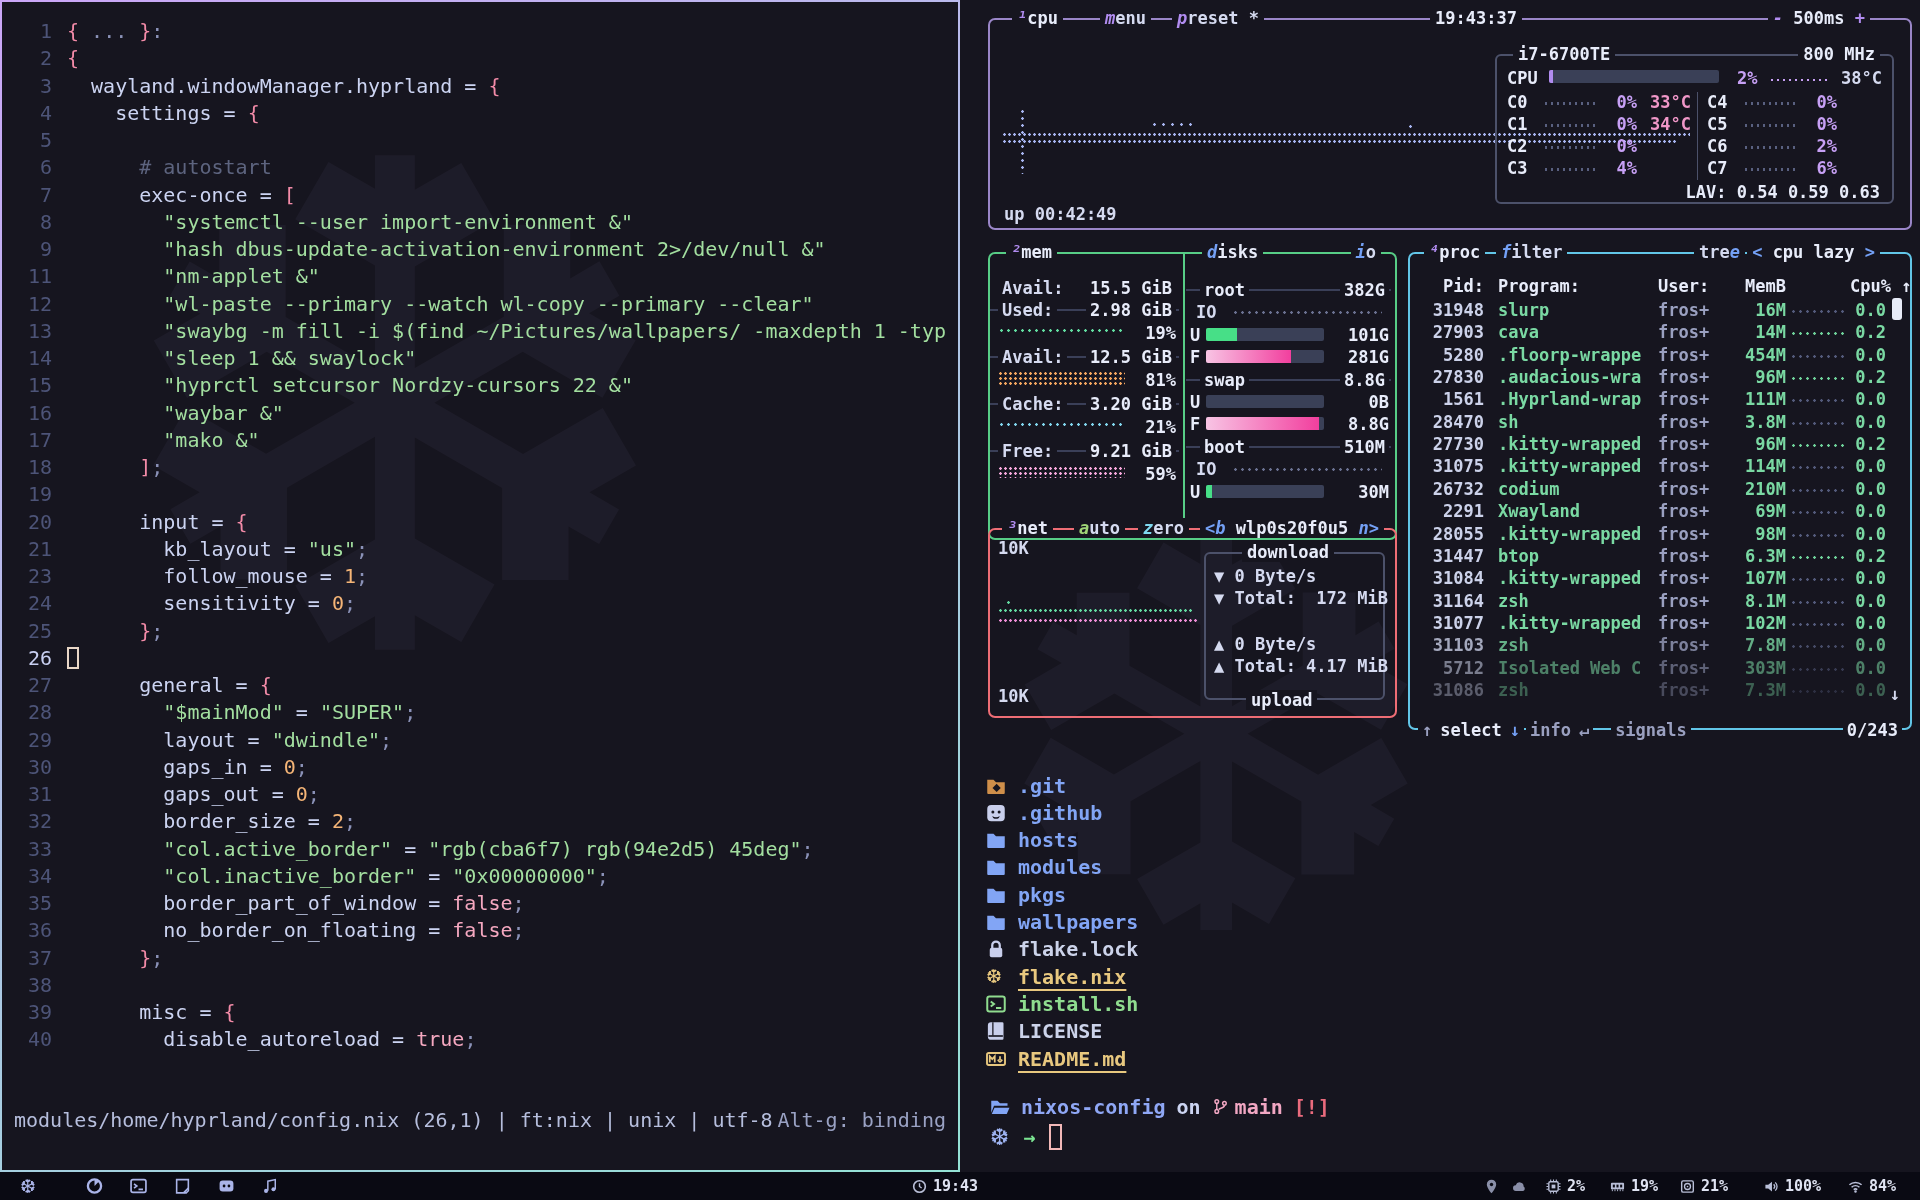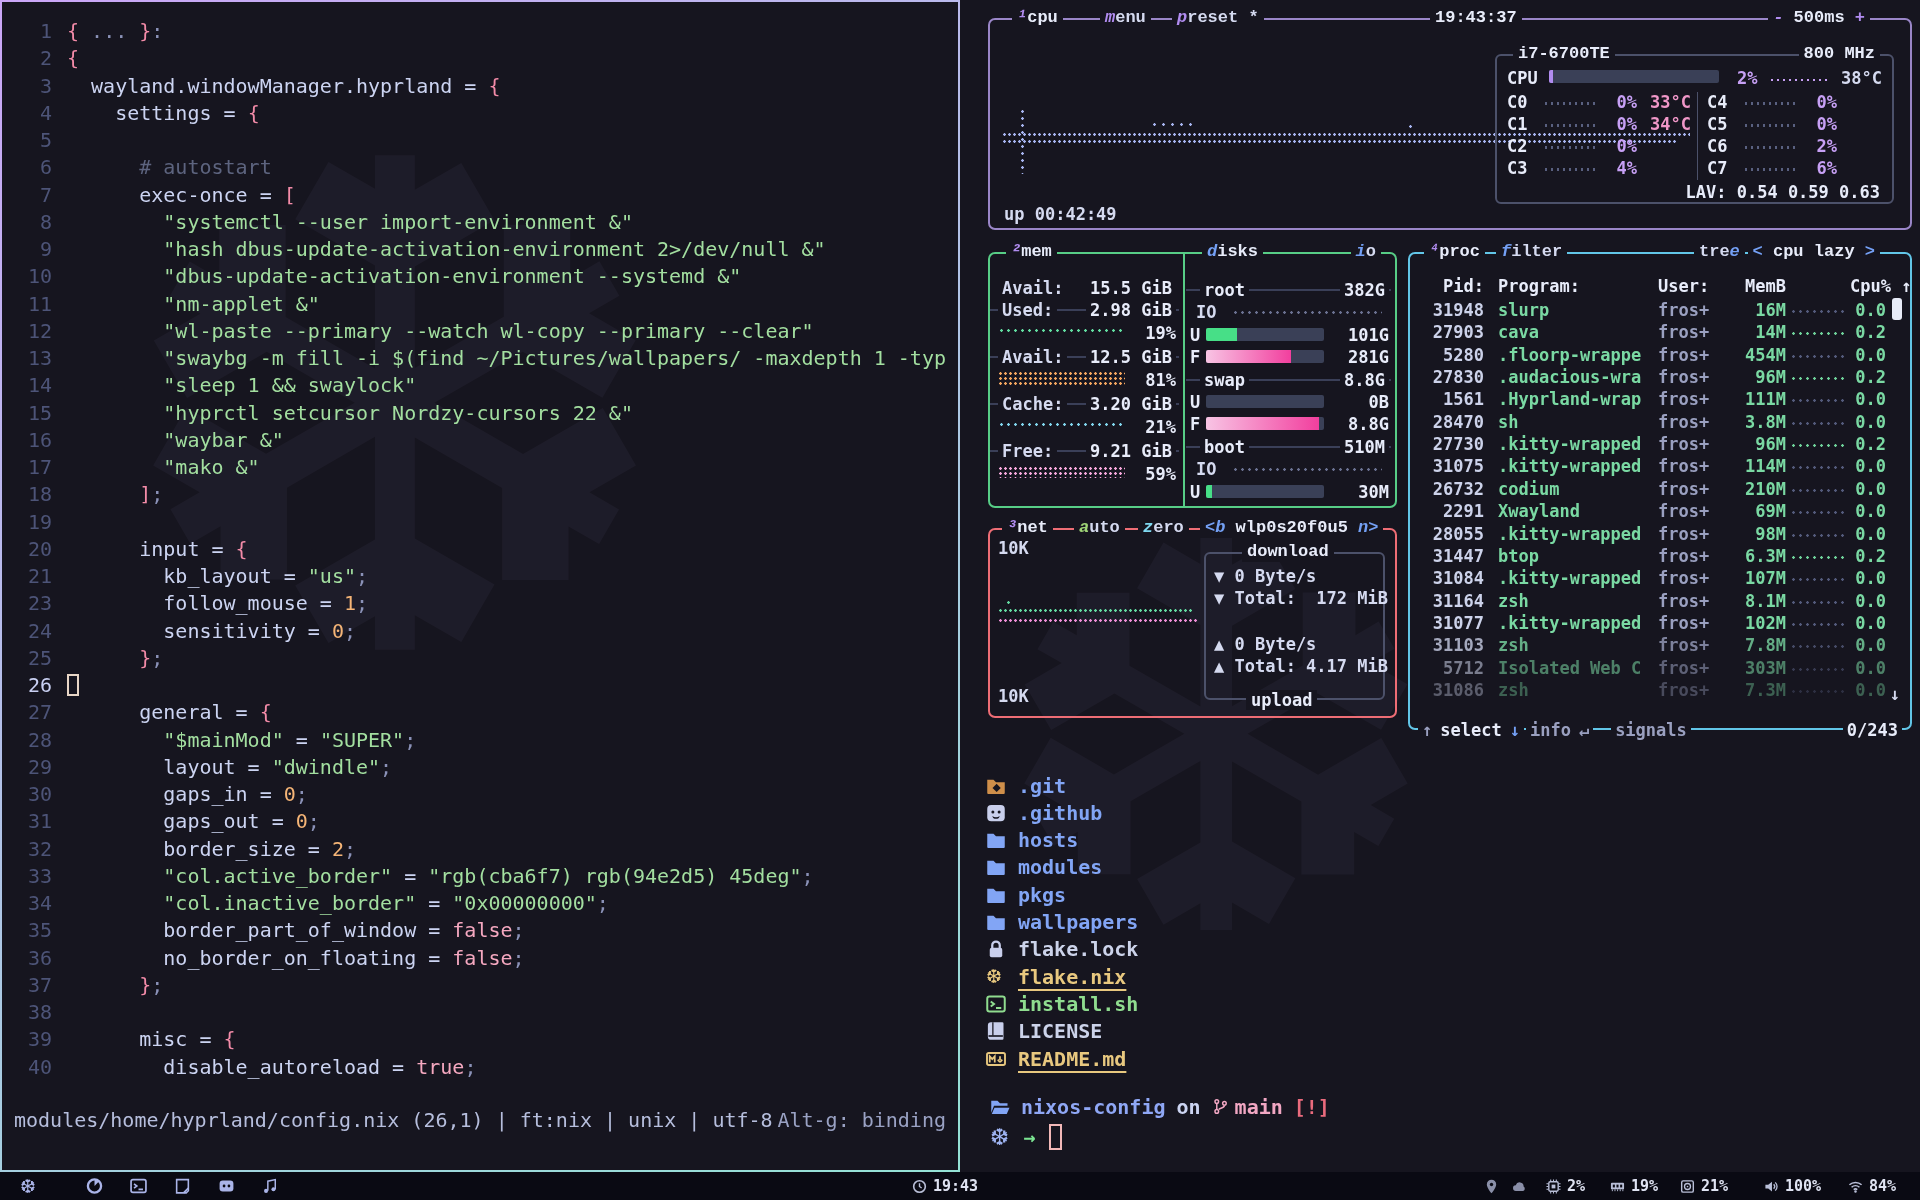--- a/index.html
+++ b/index.html
@@ -21,34 +21,34 @@
   .tok-s{color:#a3dfa0}.tok-c{color:#5d647f}.tok-p{color:#f38ba8}
   .tok-q{color:#8b92b8}.tok-n{color:#f5b577}.tok-b{color:#f5a8c0}
   .cursor{display:inline-block;width:12px;height:22px;border:2px solid #e8d6c6;box-sizing:border-box;vertical-align:-4px;}
   #estatus{position:absolute;left:12px;right:12px;top:1106px;display:flex;justify-content:space-between;
            font-size:20px;color:#b6bedd;white-space:pre;}
   #estatus .hint{color:#9aa2c4;}
   
   #btop{position:absolute;left:960px;top:0;width:960px;height:738px;z-index:1;
         font-size:17px;font-weight:600;color:#d5daf0;}
   .bbox{position:absolute;border:2px solid;border-radius:7px;box-sizing:border-box;}
-  .btl{position:absolute;top:-12px;height:20px;line-height:20px;background:#16151f;padding:0 5px;white-space:pre;font-family:Liberation Mono, monospace;}
+  .btl{position:absolute;top:-12px;height:20px;line-height:20px;background:#16151f;padding:0 5px;white-space:pre;}
   .bbl{position:absolute;bottom:-12px;height:20px;line-height:20px;background:#16151f;padding:0 5px;white-space:pre;}
   .hk{color:#b18cf0}.hkb{color:#74a0f5}.hkg{color:#9fd477}.hkc{color:#7fd8f0}
   .wt{color:#e8ecfa;font-weight:700}
   .dots{position:absolute;}
   .abs{position:absolute;white-space:pre;}.pur{color:#c7a0f5}.pnk{color:#f097c8}.dim{color:#9aa0c0}
   .ra{text-align:right;}
   .bar{position:absolute;height:13px;background:#3a4057;border-radius:2px;overflow:hidden;}
   .bar i{position:absolute;left:0;top:0;bottom:0;}
   .sepline{position:absolute;height:2px;background:#3a3f58;}
   .mask{background:#16151f;padding:0 4px;position:relative;}
   #cpubox{left:28px;top:18px;width:924px;height:212px;border-color:#9a86c8;}
   #cpuinfo{position:absolute;left:505px;top:34px;width:399px;height:150px;border:2px solid #4c516a;border-radius:6px;box-sizing:border-box;}
-  #membox{left:28px;top:252px;width:409px;height:256px;border-color:#57cd86;padding-left:35px;}
+  #membox{left:28px;top:252px;width:409px;height:288px;border-color:#57cd86;padding-left:35px;}
   #diskline{position:absolute;left:193px;top:0;bottom:0;width:2px;background:#57cd86;}
   #netbox{left:28px;top:528px;width:409px;height:190px;border-color:#ee6d75;}
   #netinner{position:absolute;left:214px;top:22px;width:181px;height:148px;border:2px solid #4c516a;border-radius:6px;box-sizing:border-box;}
   #procbox{left:448px;top:252px;width:504px;height:478px;border-color:#62c6e8;}
   .prow{position:absolute;left:14px;right:24px;height:22px;display:flex;align-items:flex-start;white-space:pre;}
   .c-pid{width:60px;text-align:right;color:#ccd2ea;flex:none;}
   .c-prog{width:160px;margin-left:14px;color:#7ad9a3;overflow:hidden;flex:none;}
   .c-user{width:70px;color:#9aa0c0;flex:none;}
   .c-mem{width:58px;text-align:right;color:#7ad9a3;flex:none;}
   .c-dots{width:64px;flex:none;position:relative;}
@@ -114,24 +114,20 @@
         <span class="ln">7</span>
         <span class="lc"><span>      exec-once = </span><span class="tok-p">[</span></span>
       </div>
       <div class="cl">
         <span class="ln">8</span>
         <span class="lc"><span class="tok-s">        "systemctl --user import-environment &amp;"</span></span>
       </div>
       <div class="cl">
         <span class="ln">9</span>
         <span class="lc"><span class="tok-s">        "hash dbus-update-activation-environment 2&gt;/dev/null &amp;"</span></span>
-      </div>
-      <div class="cl">
-        <span class="ln">10</span>
-        <span class="lc"><span class="tok-s">        "dbus-update-activation-environment --systemd &amp;"</span></span>
       </div>
       <div class="cl">
         <span class="ln">11</span>
         <span class="lc"><span class="tok-s">        "nm-applet &amp;"</span></span>
       </div>
       <div class="cl">
         <span class="ln">12</span>
         <span class="lc"><span class="tok-s">        "wl-paste --primary --watch wl-copy --primary --clear"</span></span>
       </div>
       <div class="cl">

